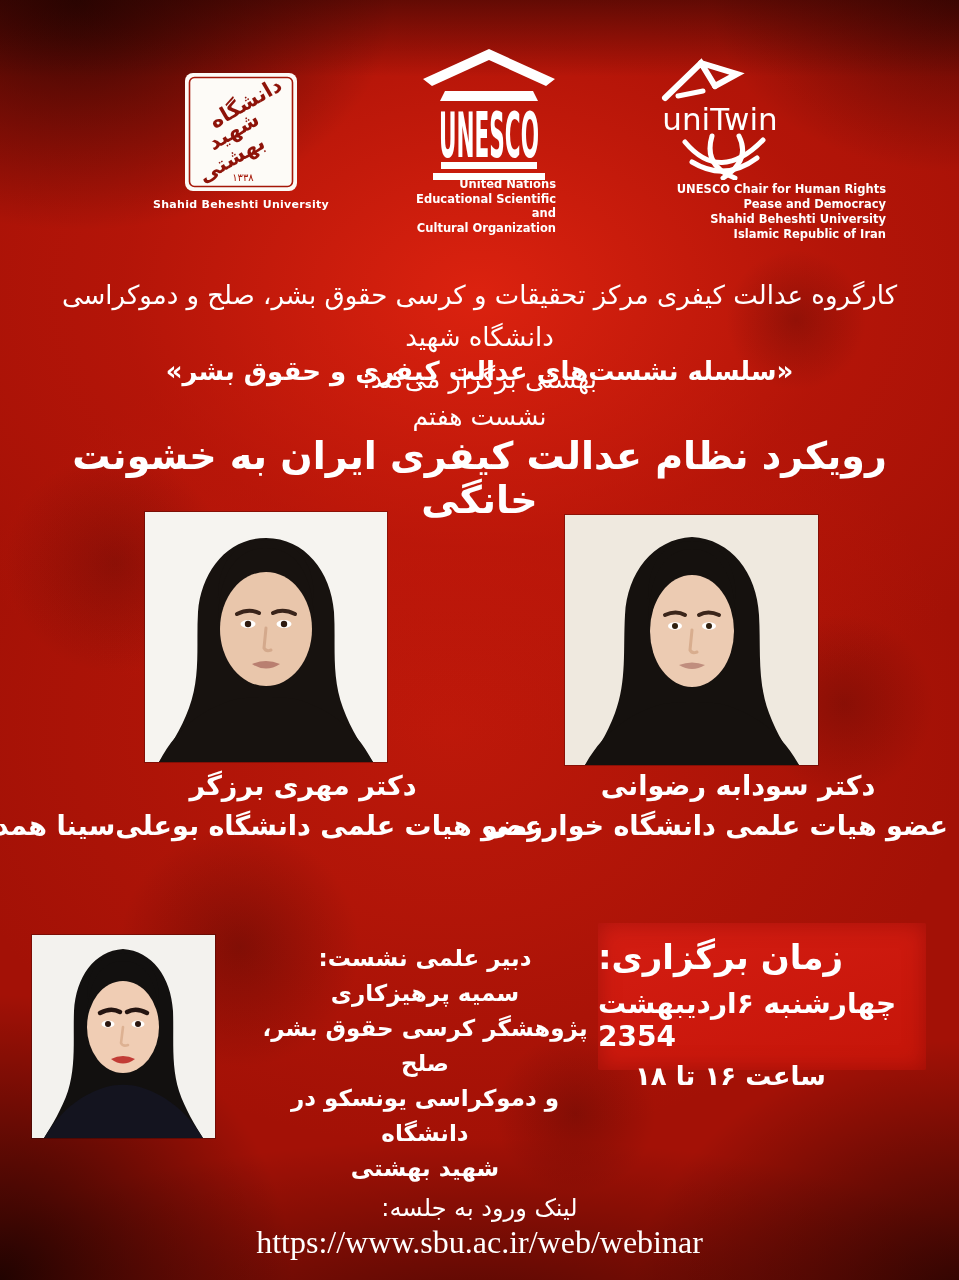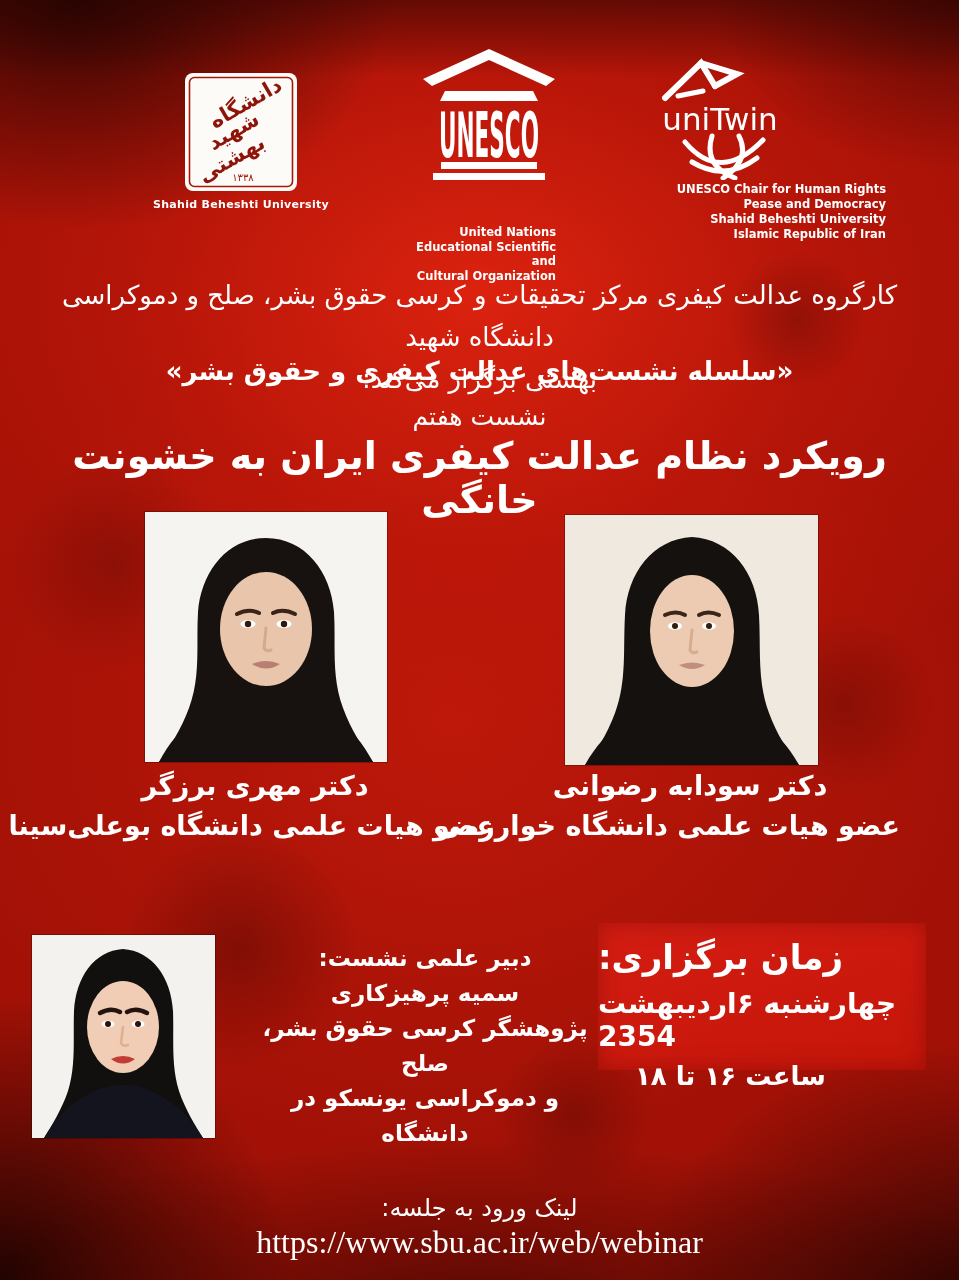--- a/index.html
+++ b/index.html
@@ -23,34 +23,34 @@
       radial-gradient(ellipse 520px 420px at 47% 57%,  rgba(210,30,13,.55), rgba(0,0,0,0) 100%);
   }
   .abs{position:absolute;}
   .fa{direction:rtl;}
   .center{text-align:center;}
 
   
   .sbu-caption{left:121px;top:198px;width:240px;font-size:11px;font-weight:bold;
     letter-spacing:.3px;text-align:center;}
   .unesco-caption{left:392px;top:177px;width:164px;font-size:11.5px;font-weight:bold;
-    line-height:14.5px;text-align:right;margin-top:48px;}
+    line-height:14.5px;text-align:right;}
   .unitwin-caption{left:666px;top:182px;width:220px;font-size:11.5px;font-weight:bold;
     line-height:15px;text-align:right;}
 
   
   .intro{left:40px;top:274px;width:879px;font-size:26px;line-height:42px;font-weight:400;}
   .series-title{left:40px;top:356px;width:879px;font-size:26px;font-weight:bold;}
   .session-number{left:40px;top:402px;width:879px;font-size:25px;font-weight:400;}
   .topic{left:40px;top:434px;width:879px;font-size:38px;font-weight:bold;letter-spacing:.5px;}
 
   
   .photo{box-shadow:0 0 0 1px rgba(0,0,0,.25);}
   .photo svg{display:block;}
-  .speaker-caption{font-size:27px;font-weight:bold;line-height:40px;text-align:center;white-space:nowrap;}
+  .speaker-caption{font-size:27px;font-weight:bold;line-height:40px;text-align:center;white-space:nowrap;margin-left:48px;}
   .speaker-left{left:15px;top:766px;width:480px;}
   .speaker-right{left:480px;top:766px;width:420px;}
 
   
   .secretary{left:245px;top:941px;width:360px;font-size:23px;font-weight:bold;line-height:35px;text-align:center;}
   .schedule-box{left:598px;top:923px;width:328px;height:147px;border-radius:2px;
     background:linear-gradient(160deg,#d41d12,#c51509);
     box-shadow:inset 0 0 22px rgba(80,4,0,.35);text-align:left;}
   .schedule-heading{margin-top:14px;font-size:34px;font-weight:bold;}
   .schedule-date{margin-top:10px;font-size:28px;font-weight:bold;}
@@ -185,20 +185,21 @@
       <path d="M79,124 Q91,118 103,124 Q91,133 79,124 Z" fill="#c23b35"></path>
       <path d="M12,203 C30,172 54,158 74,152 C84,149 98,149 108,152 C128,158 152,172 171,203 Z" fill="#14141f"></path>
     </svg>
   </div>
 
   <div class="abs fa secretary">
     <div>دبیر علمی نشست:</div>
     <div>سمیه پرهیزکاری</div>
     <div>پژوهشگر کرسی حقوق بشر، صلح</div>
     <div>و دموکراسی یونسکو در دانشگاه</div>
+    <div>شهید بهشتی</div>
   </div>
 
   <div class="abs fa schedule-box">
     <div class="schedule-heading">زمان برگزاری:</div>
     <div class="schedule-date">چهارشنبه ۶اردیبهشت 2354</div>
     <div class="schedule-time">ساعت ۱۶ تا ۱۸</div>
   </div>
 
   <div class="abs fa center link-label">لینک ورود به جلسه:</div>
   <div class="abs center link-url">

